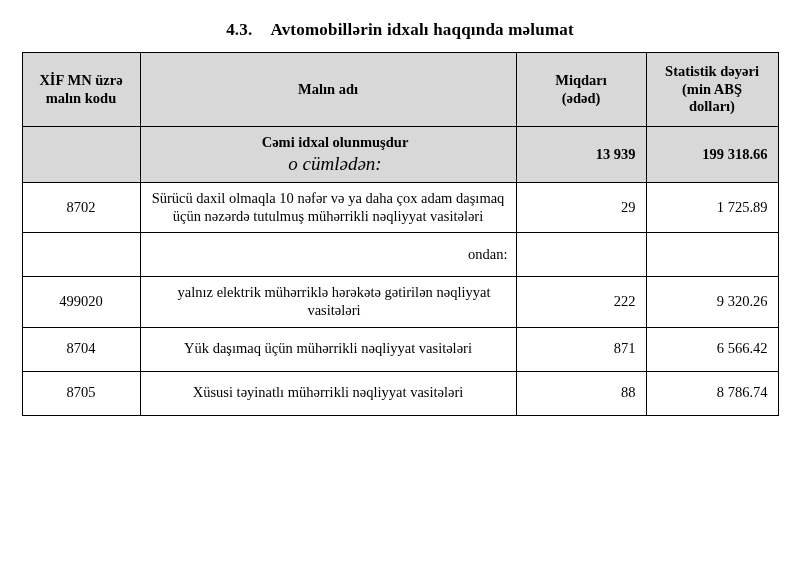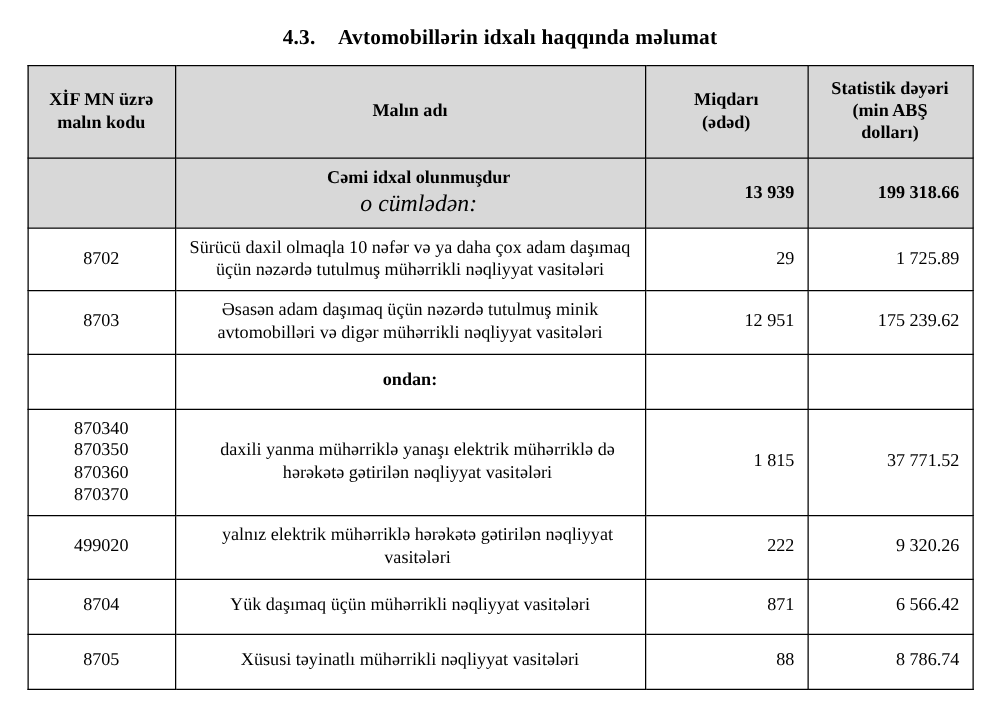--- a/index.html
+++ b/index.html
@@ -88,23 +88,22 @@
     font-weight: bold;
     padding-left: 22px;
   }
   tr.total td.name .sub {
     display: block;
     font-weight: normal;
     font-style: italic;
     font-size: 19px;
   }
   tr.ondan td.name {
-    text-align: center;
+    text-align: right;
     font-style: normal;
-    font-weight: bold;
   }
   td.name.indent {
     padding-left: 20px;
   }
 </style>
 </head>
 <body>
 
 <div class="page">
 
@@ -151,45 +150,28 @@
         <td class="num">199 318.66</td>
       </tr>
 
       <tr>
         <td class="code">8702</td>
         <td class="name">Sürücü daxil olmaqla 10 nəfər və ya daha çox adam daşımaq üçün nəzərdə tutulmuş mühərrikli nəqliyyat vasitələri</td>
         <td class="num">29</td>
         <td class="num">1 725.89</td>
       </tr>
 
-      <tr>
-        <td class="code">8703</td>
-        <td class="name">Əsasən adam daşımaq üçün nəzərdə tutulmuş minik avtomobilləri və digər mühərrikli nəqliyyat vasitələri</td>
-        <td class="num">12 951</td>
-        <td class="num">175 239.62</td>
-      </tr>
 
       <tr class="ondan">
         <td class="code"></td>
         <td class="name">ondan:</td>
         <td class="num"></td>
         <td class="num"></td>
       </tr>
 
-      <tr>
-        <td class="code">
-          <span class="multi">870340</span>
-          <span class="multi">870350</span>
-          <span class="multi">870360</span>
-          <span class="multi">870370</span>
-        </td>
-        <td class="name indent">daxili yanma mühərriklə yanaşı elektrik mühərriklə də hərəkətə gətirilən nəqliyyat vasitələri</td>
-        <td class="num">1 815</td>
-        <td class="num">37 771.52</td>
-      </tr>
 
       <tr>
         <td class="code">499020</td>
         <td class="name indent">yalnız elektrik mühərriklə hərəkətə gətirilən nəqliyyat vasitələri</td>
         <td class="num">222</td>
         <td class="num">9 320.26</td>
       </tr>
 
       <tr>
         <td class="code">8704</td>

